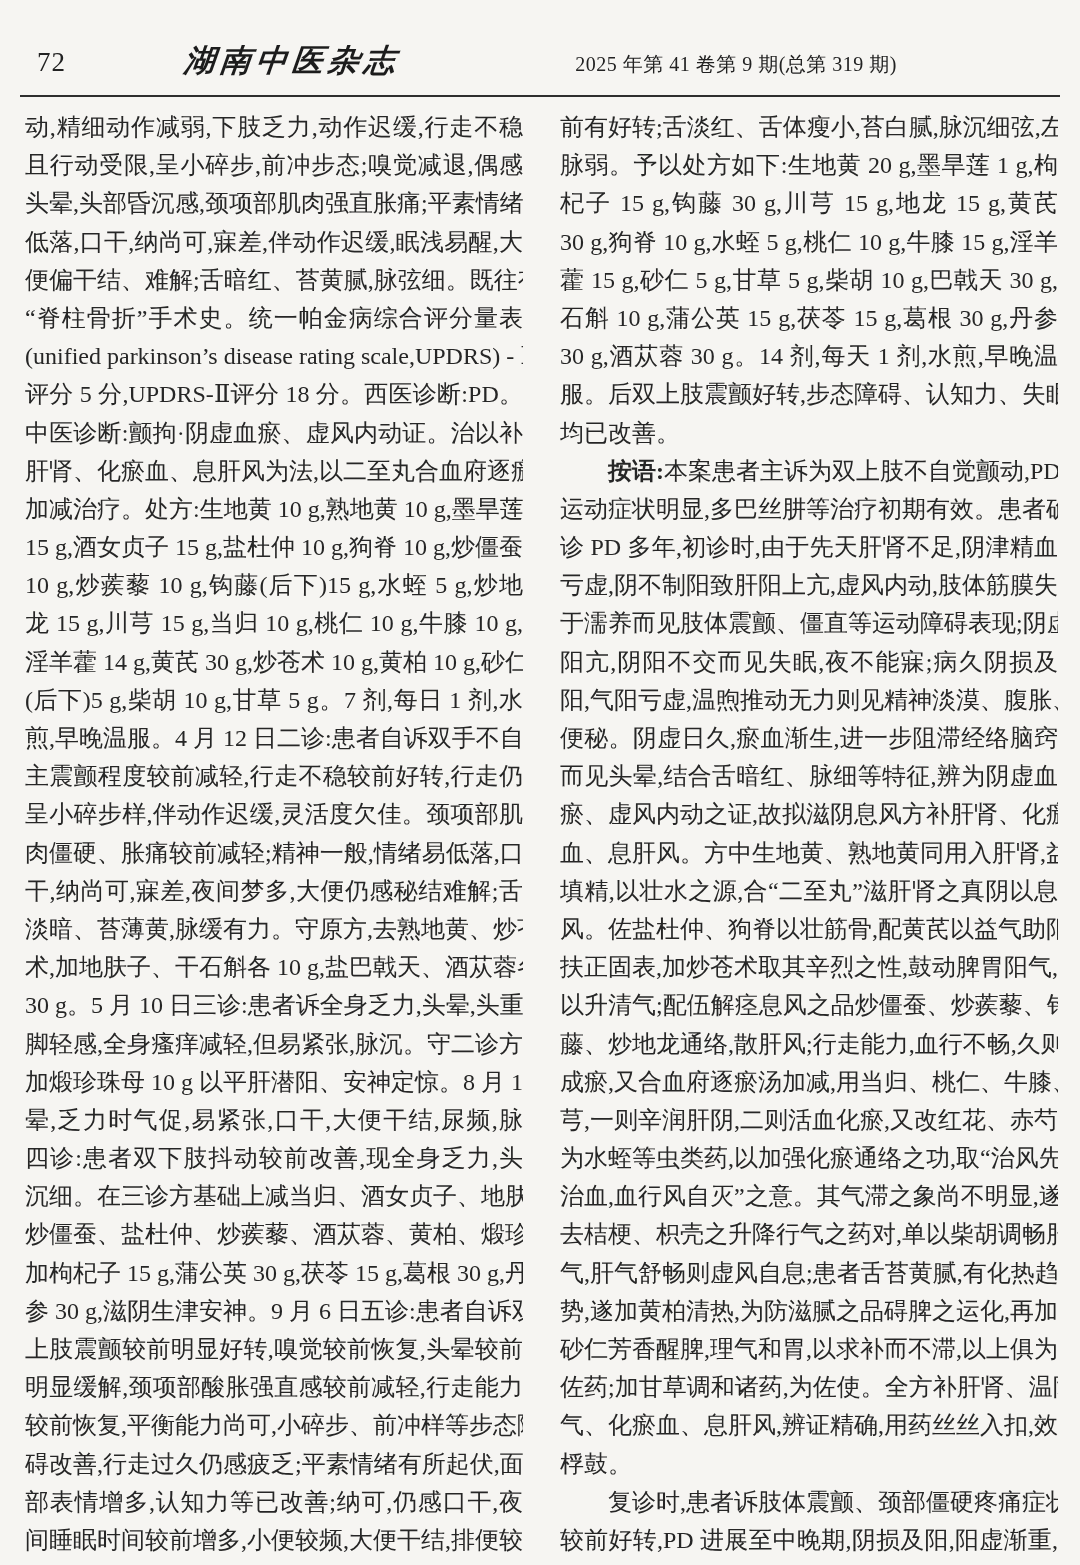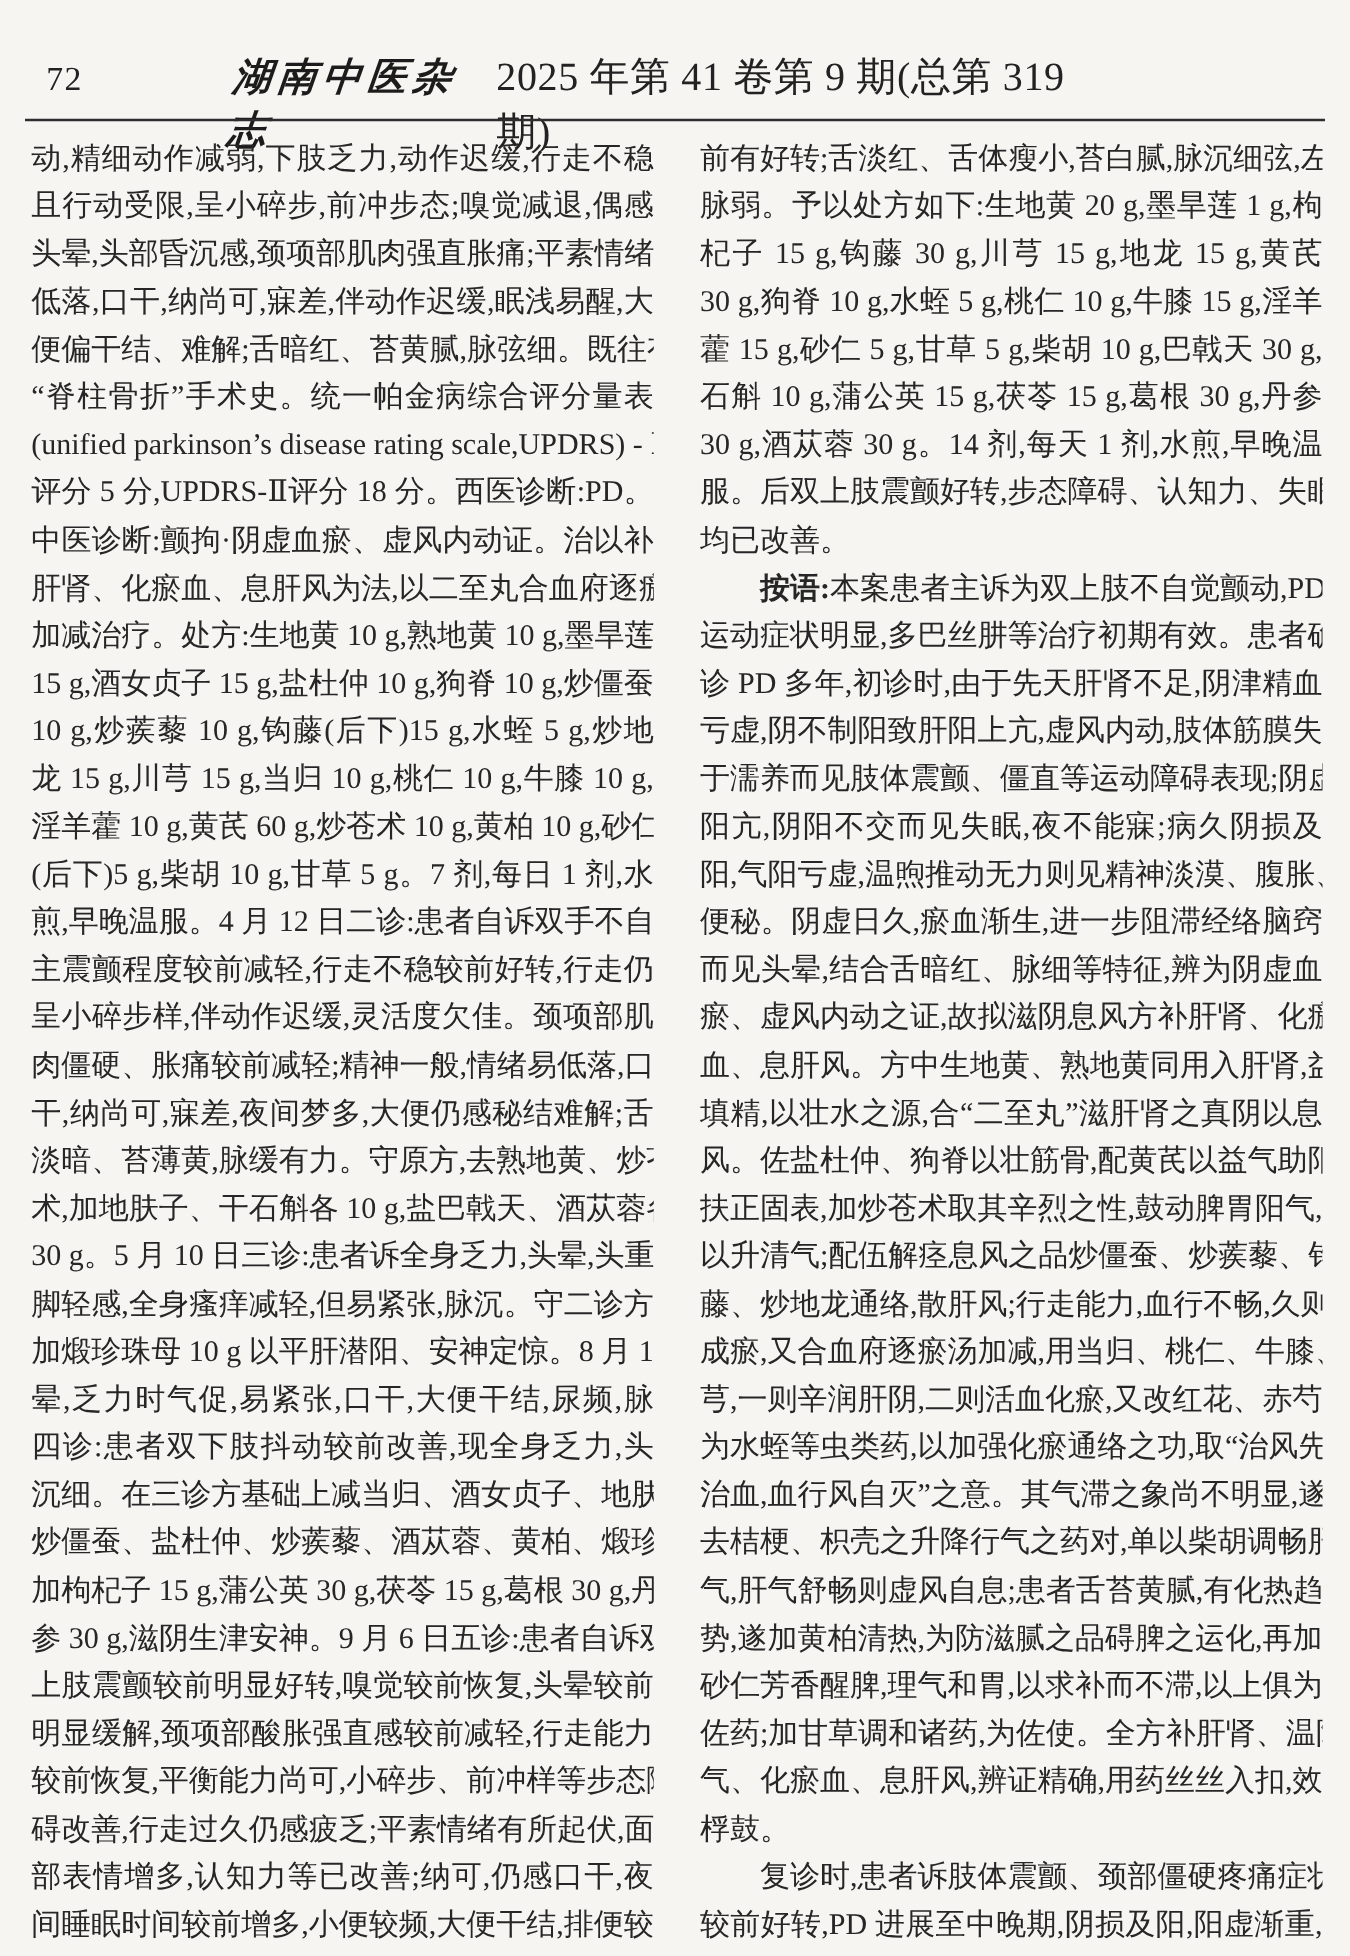--- a/index.html
+++ b/index.html
@@ -21,21 +21,21 @@
     font-size:27px;letter-spacing:1px;margin-left:12px;color:#222;
   }
   .journal-name{
     margin-left:118px;
     font-size:31px;font-weight:700;font-style:italic;
     letter-spacing:5px;color:#1c1c1c;
     transform:skewX(-6deg);
   }
   .issue-info{
     margin-left:auto;margin-right:158px;
-    font-size:32px;color:#222;letter-spacing:0.5px;
+    font-size:20px;color:#222;letter-spacing:0.5px;
   }
   .header-rule{
     position:absolute;top:95px;left:20px;right:20px;
     border-top:2.5px solid #2e2e2e;height:0;
   }
   
   .content{
     position:absolute;top:108px;left:25px;right:22px;bottom:0;
     display:flex;gap:37px;justify-content:center;
   }
@@ -76,21 +76,21 @@
         <div class="line">便偏干结、难解;舌暗红、苔黄腻,脉弦细。既往有</div>
         <div class="line">“脊柱骨折”手术史。统一帕金病综合评分量表</div>
         <div class="line">(unified parkinson’s disease rating scale,UPDRS) - Ⅰ</div>
         <div class="line">评分 5 分,UPDRS-Ⅱ评分 18 分。西医诊断:PD。</div>
         <div class="line">中医诊断:颤拘·阴虚血瘀、虚风内动证。治以补</div>
         <div class="line">肝肾、化瘀血、息肝风为法,以二至丸合血府逐瘀汤</div>
         <div class="line">加减治疗。处方:生地黄 10 g,熟地黄 10 g,墨旱莲</div>
         <div class="line">15 g,酒女贞子 15 g,盐杜仲 10 g,狗脊 10 g,炒僵蚕</div>
         <div class="line">10 g,炒蒺藜 10 g,钩藤(后下)15 g,水蛭 5 g,炒地</div>
         <div class="line">龙 15 g,川芎 15 g,当归 10 g,桃仁 10 g,牛膝 10 g,</div>
-        <div class="line">淫羊藿 10 g,黄芪 60 g,炒苍术 10 g,黄柏 10 g,砂仁</div>
+        <div class="line">淫羊藿 14 g,黄芪 30 g,炒苍术 10 g,黄柏 10 g,砂仁</div>
         <div class="line">(后下)5 g,柴胡 10 g,甘草 5 g。7 剂,每日 1 剂,水</div>
         <div class="line">煎,早晚温服。4 月 12 日二诊:患者自诉双手不自</div>
         <div class="line">主震颤程度较前减轻,行走不稳较前好转,行走仍</div>
         <div class="line">呈小碎步样,伴动作迟缓,灵活度欠佳。颈项部肌</div>
         <div class="line">肉僵硬、胀痛较前减轻;精神一般,情绪易低落,口</div>
         <div class="line">干,纳尚可,寐差,夜间梦多,大便仍感秘结难解;舌</div>
         <div class="line">淡暗、苔薄黄,脉缓有力。守原方,去熟地黄、炒苍</div>
         <div class="line">术,加地肤子、干石斛各 10 g,盐巴戟天、酒苁蓉各</div>
         <div class="line">30 g。5 月 10 日三诊:患者诉全身乏力,头晕,头重</div>
         <div class="line">脚轻感,全身瘙痒减轻,但易紧张,脉沉。守二诊方</div>

